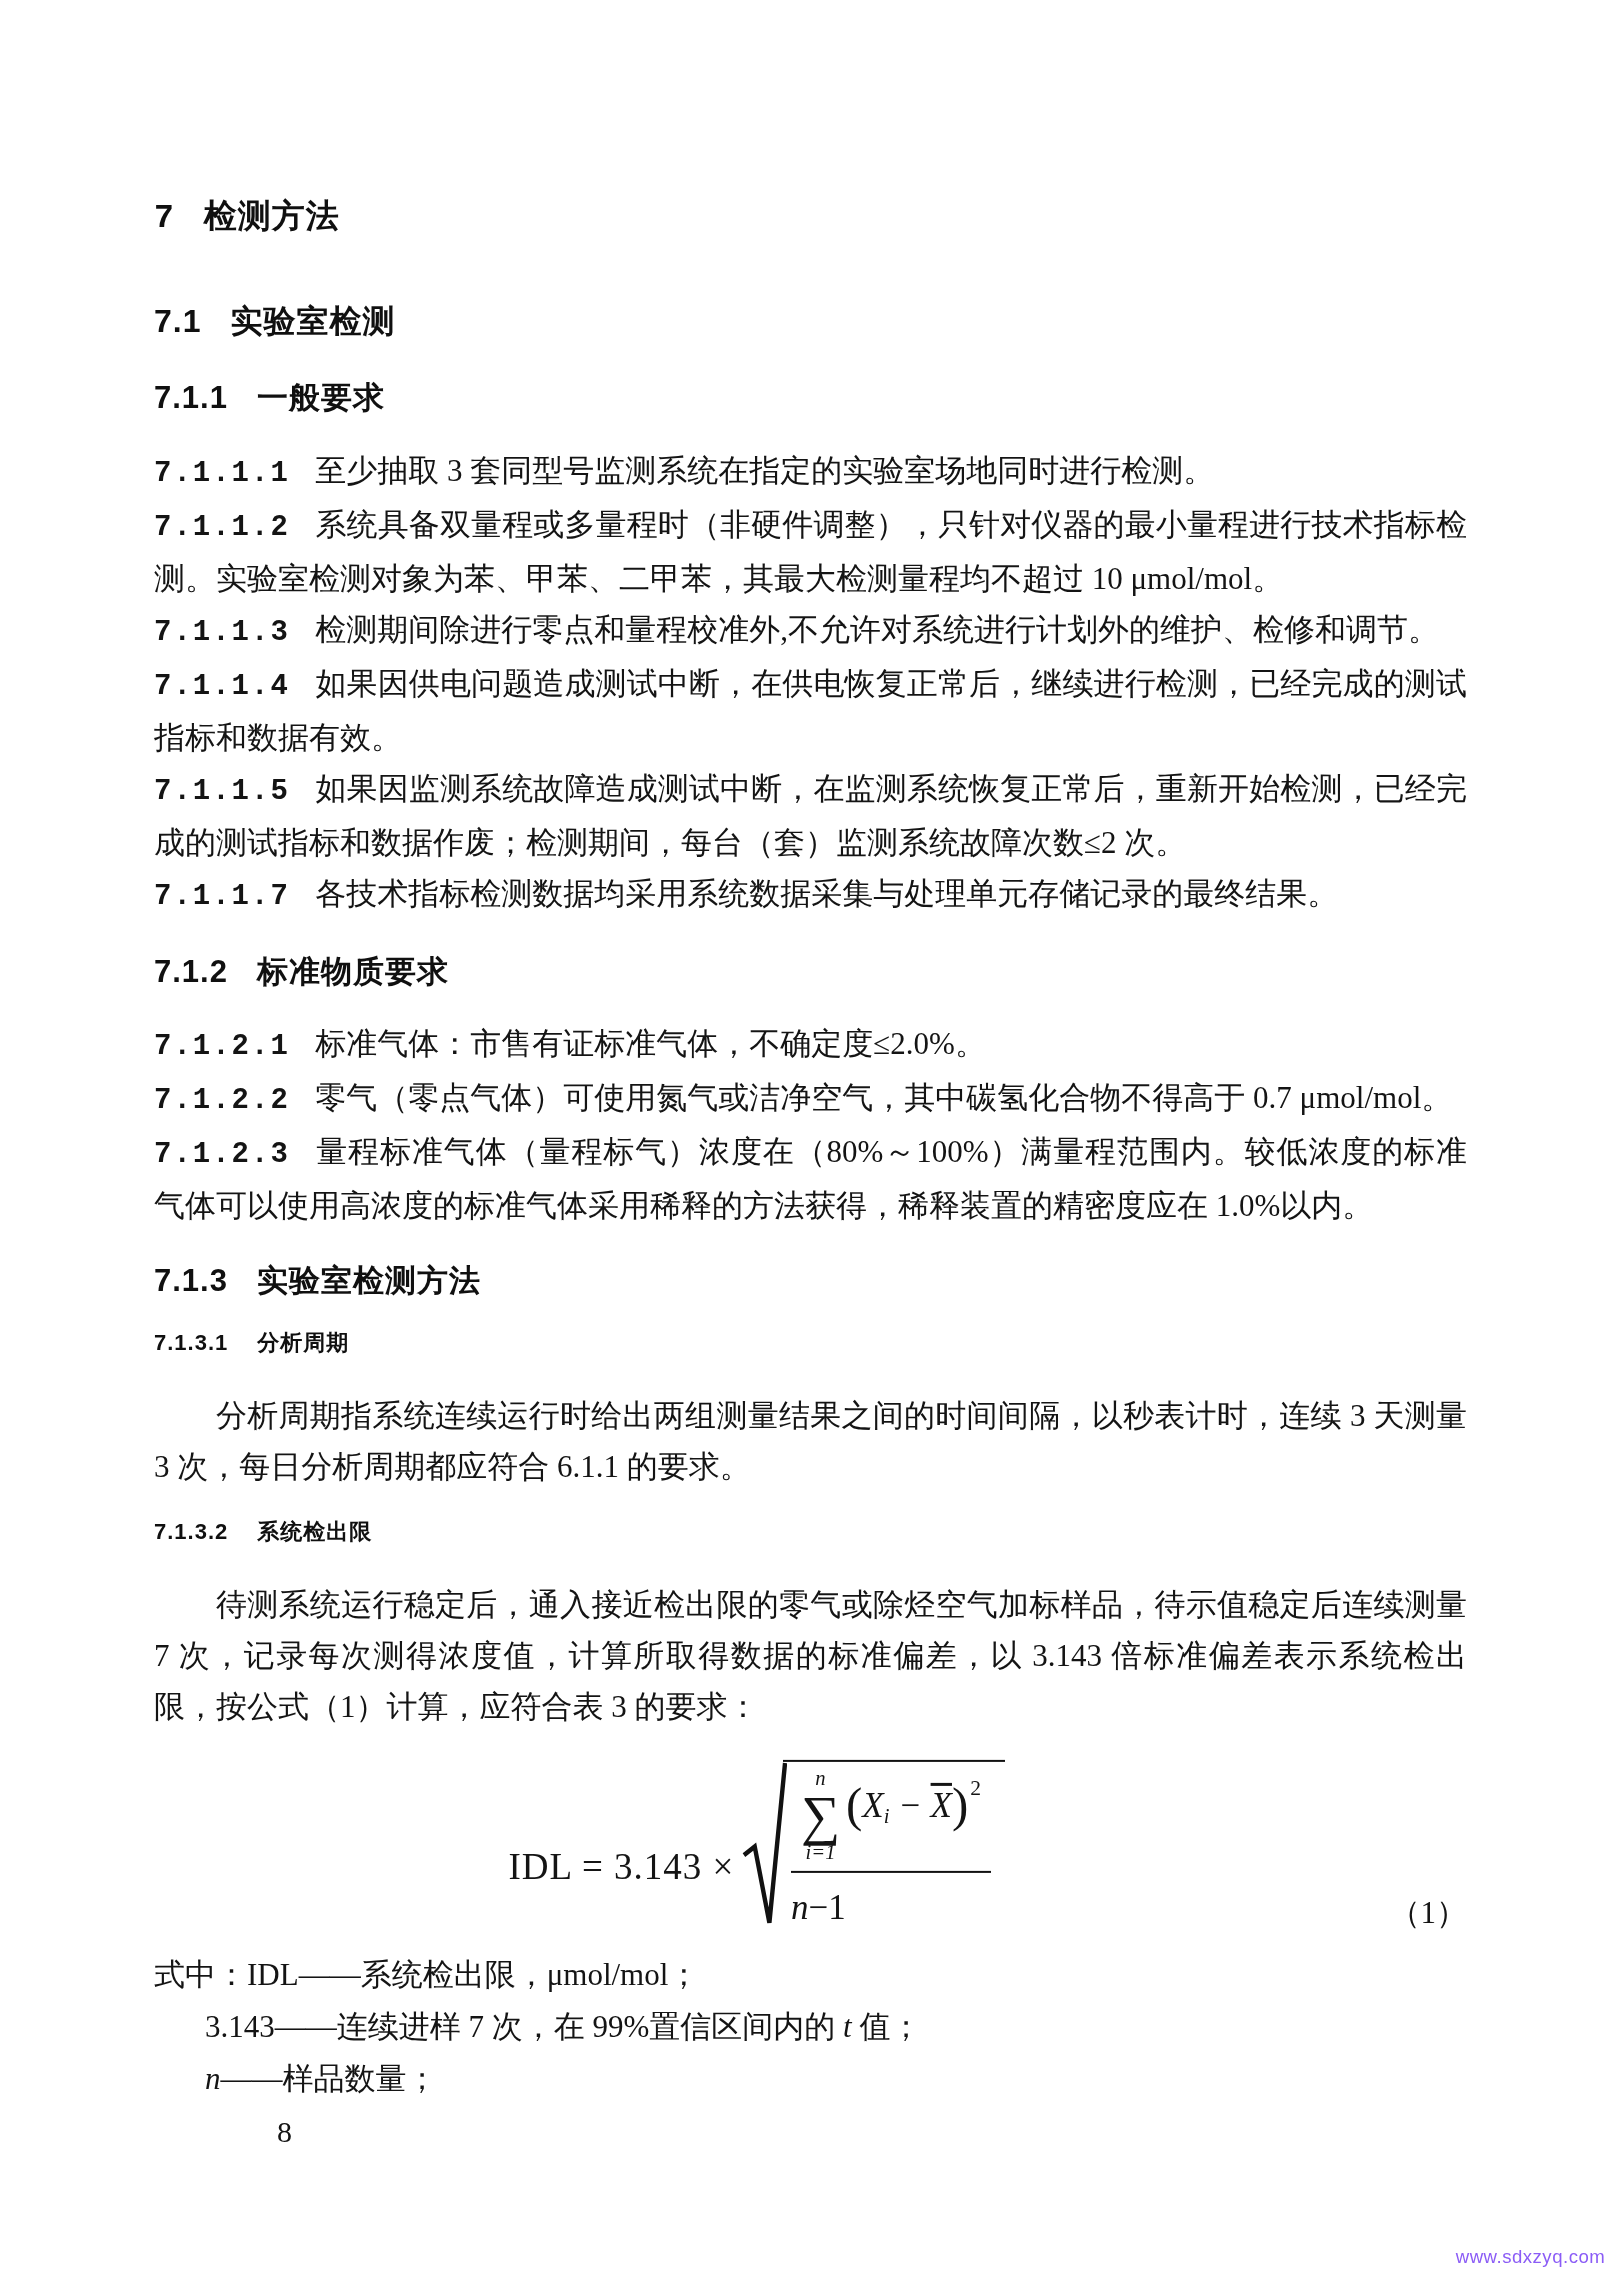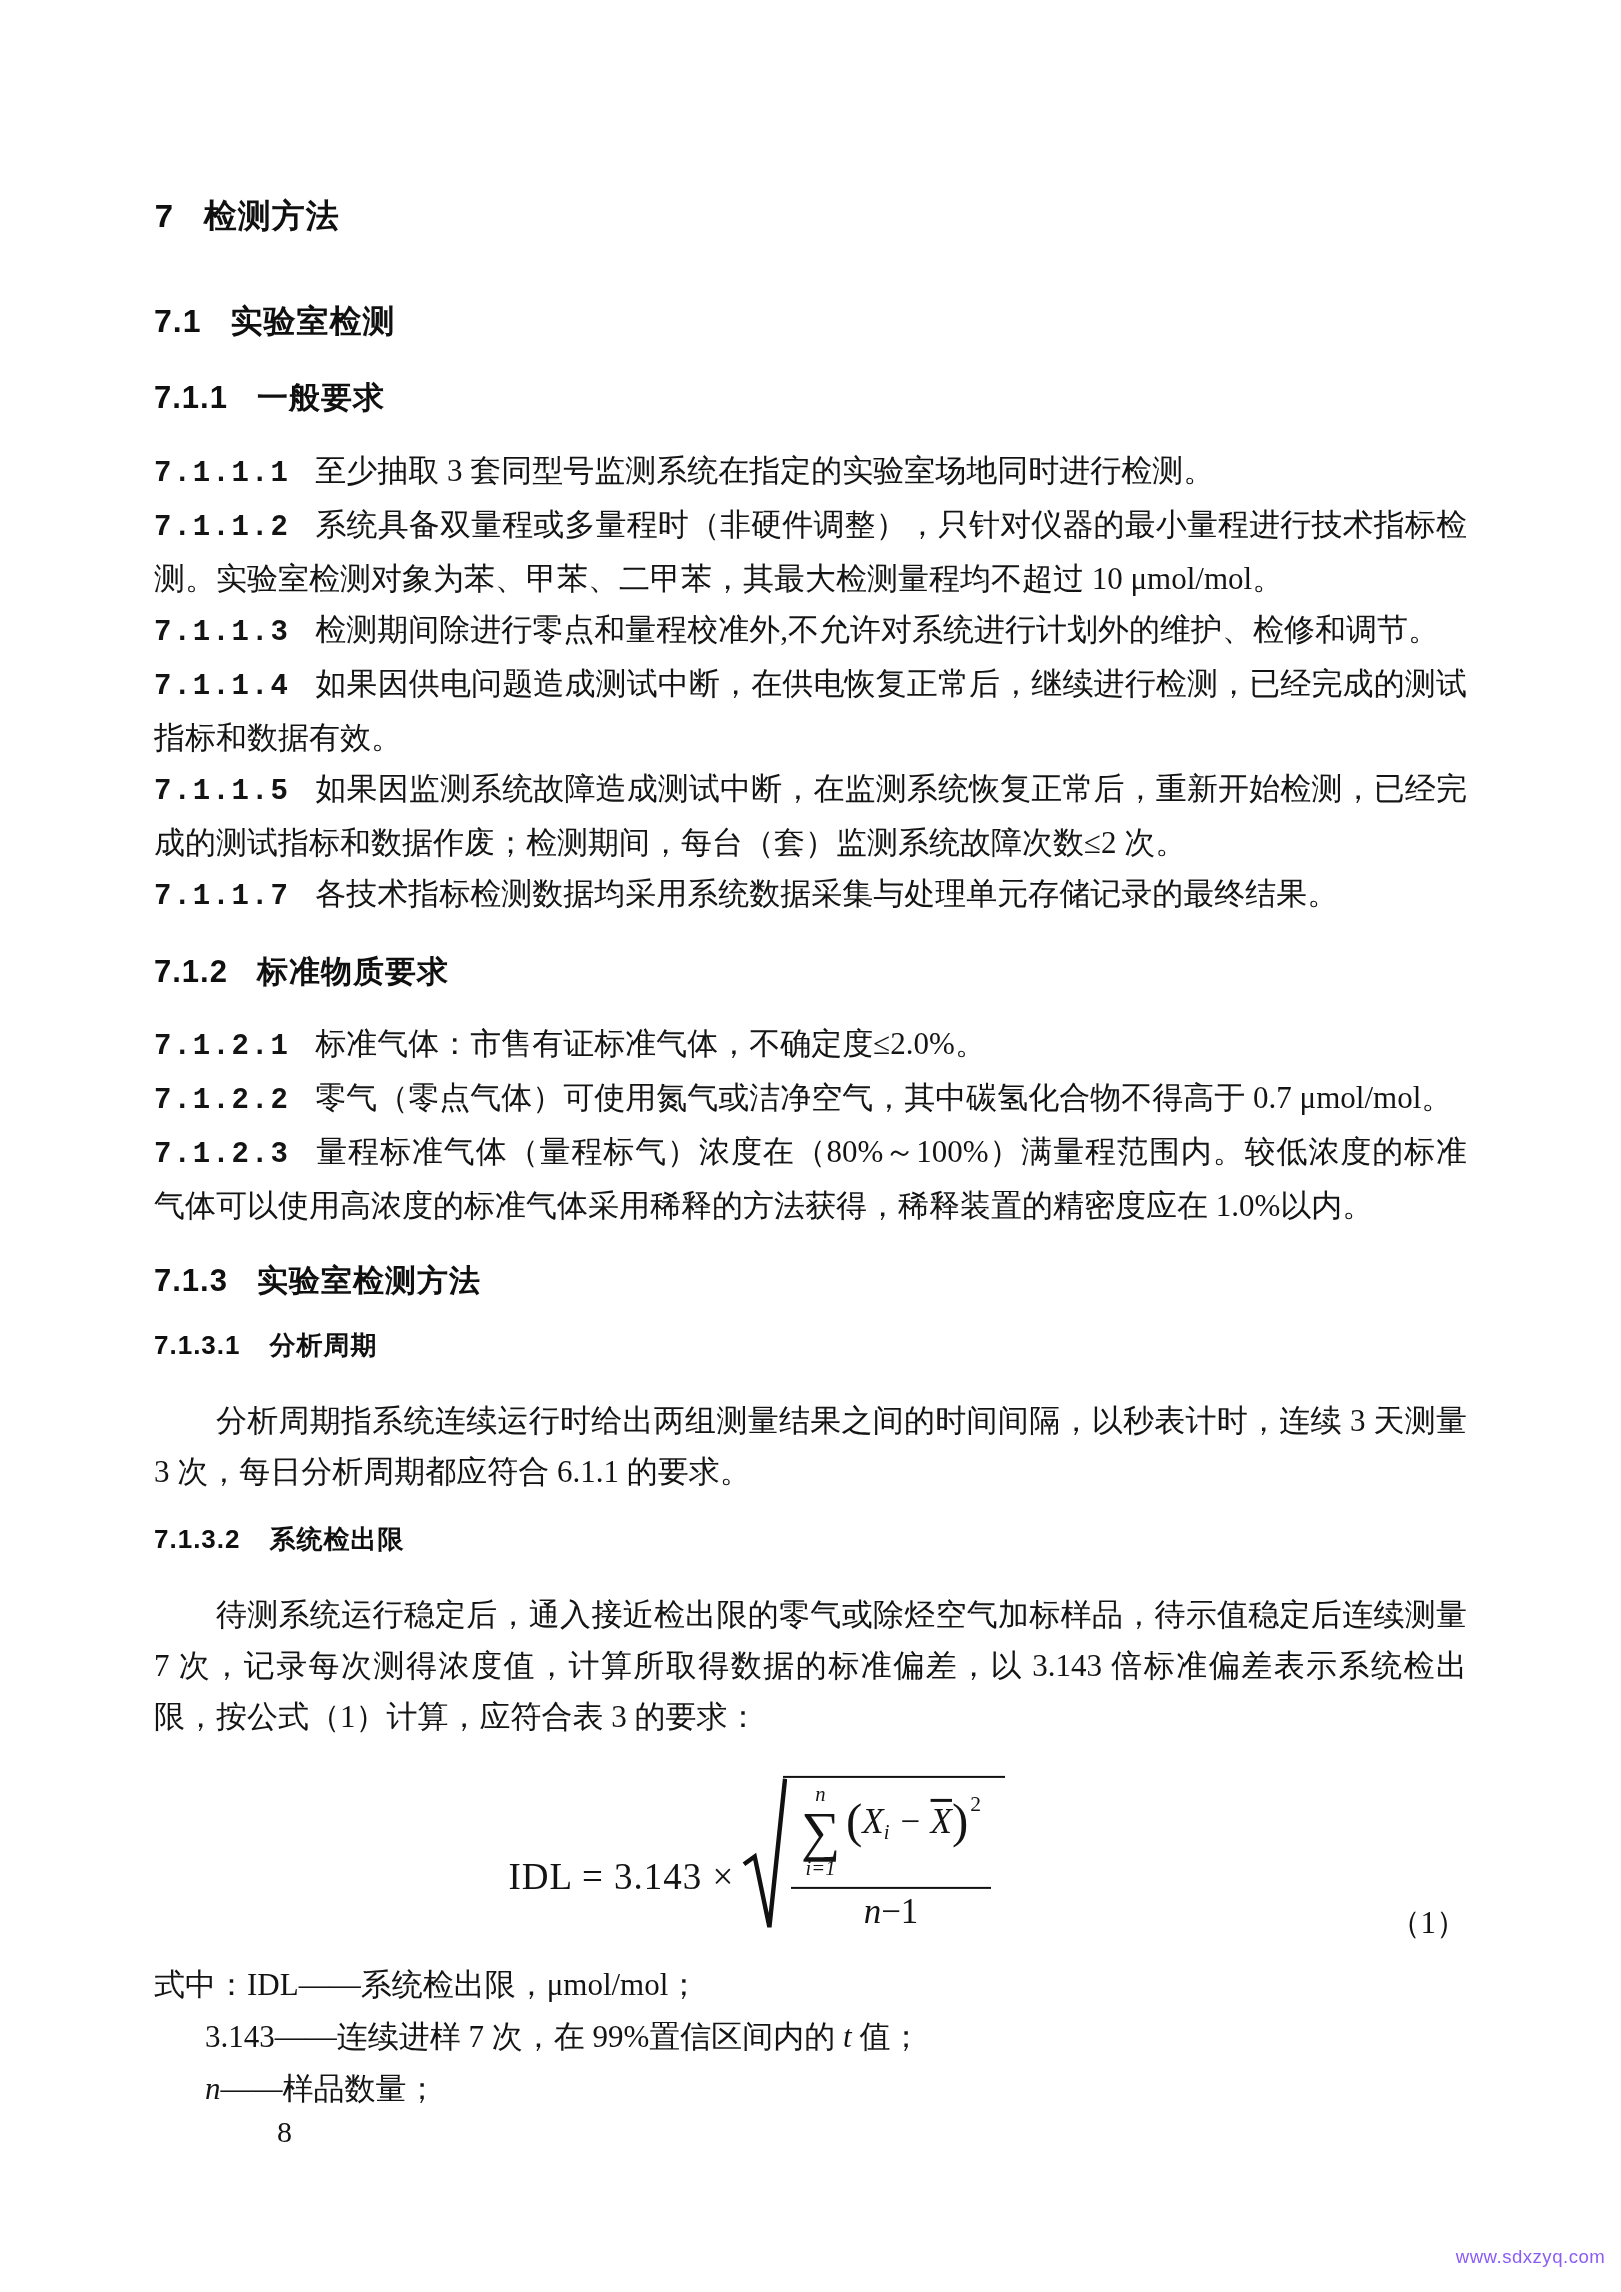--- a/index.html
+++ b/index.html
@@ -19,21 +19,21 @@
   .heading {
     font-family:"Liberation Sans", sans-serif;
     font-weight:700;
     color:#101010;
     letter-spacing:1px;
   }
   .heading .hnum { margin-right:29px; }
   .h1 { font-size:33px; margin:0 0 61px 0;font-family:Liberation Mono, monospace; }
   .h2 { font-size:32px; margin:0 0 33px 0; }
   .h3 { font-size:31px; margin:29px 0 25.5px 0; }
-  .h4 { font-size:26px; margin:25.5px 0 25.5px 0; }
+  .h4 { font-size:22px; margin:25.5px 0 25.5px 0; }
   p.clause {
     margin:0;
     font-size:31px;
     line-height:51px;
     text-align:justify;
     text-justify:inter-ideograph;
   }
   p.clause .cnum {
     font-family:Liberation Mono, monospace;
     font-weight:700;
@@ -76,24 +76,24 @@
   .sum .lim { font-size:20.6px; font-style:italic; line-height:1.05; }
   .sum .sym { font-size:55px; line-height:0.95; font-style:normal; }
   .expr { font-size:35px; font-style:italic; display:flex; align-items:center; margin-top:13.7px; }
   .bp { font-size:49px; font-style:normal; font-weight:400; line-height:1; transform:translateY(-2px); }
   .expr sub { font-size:20.6px; transform:translateY(9.8px); font-style:italic; }
   .xbar { text-decoration:overline; }
   .exp2 { font-size:21.6px; font-style:normal; transform:translateY(-17.6px); margin-left:2px; }
   .den {
     border-top:2.9px solid #111;
     align-self:stretch;
-    text-align:center;
+    text-align:left;
     font-size:35px;
     font-style:italic;
-    padding-top:2px;
+    padding-top:14px;
     line-height:1.2;
   }
   .eq-num {
     position:absolute;
     right:0;
     bottom:-2px;
     font-size:31px;
   }
 
   

